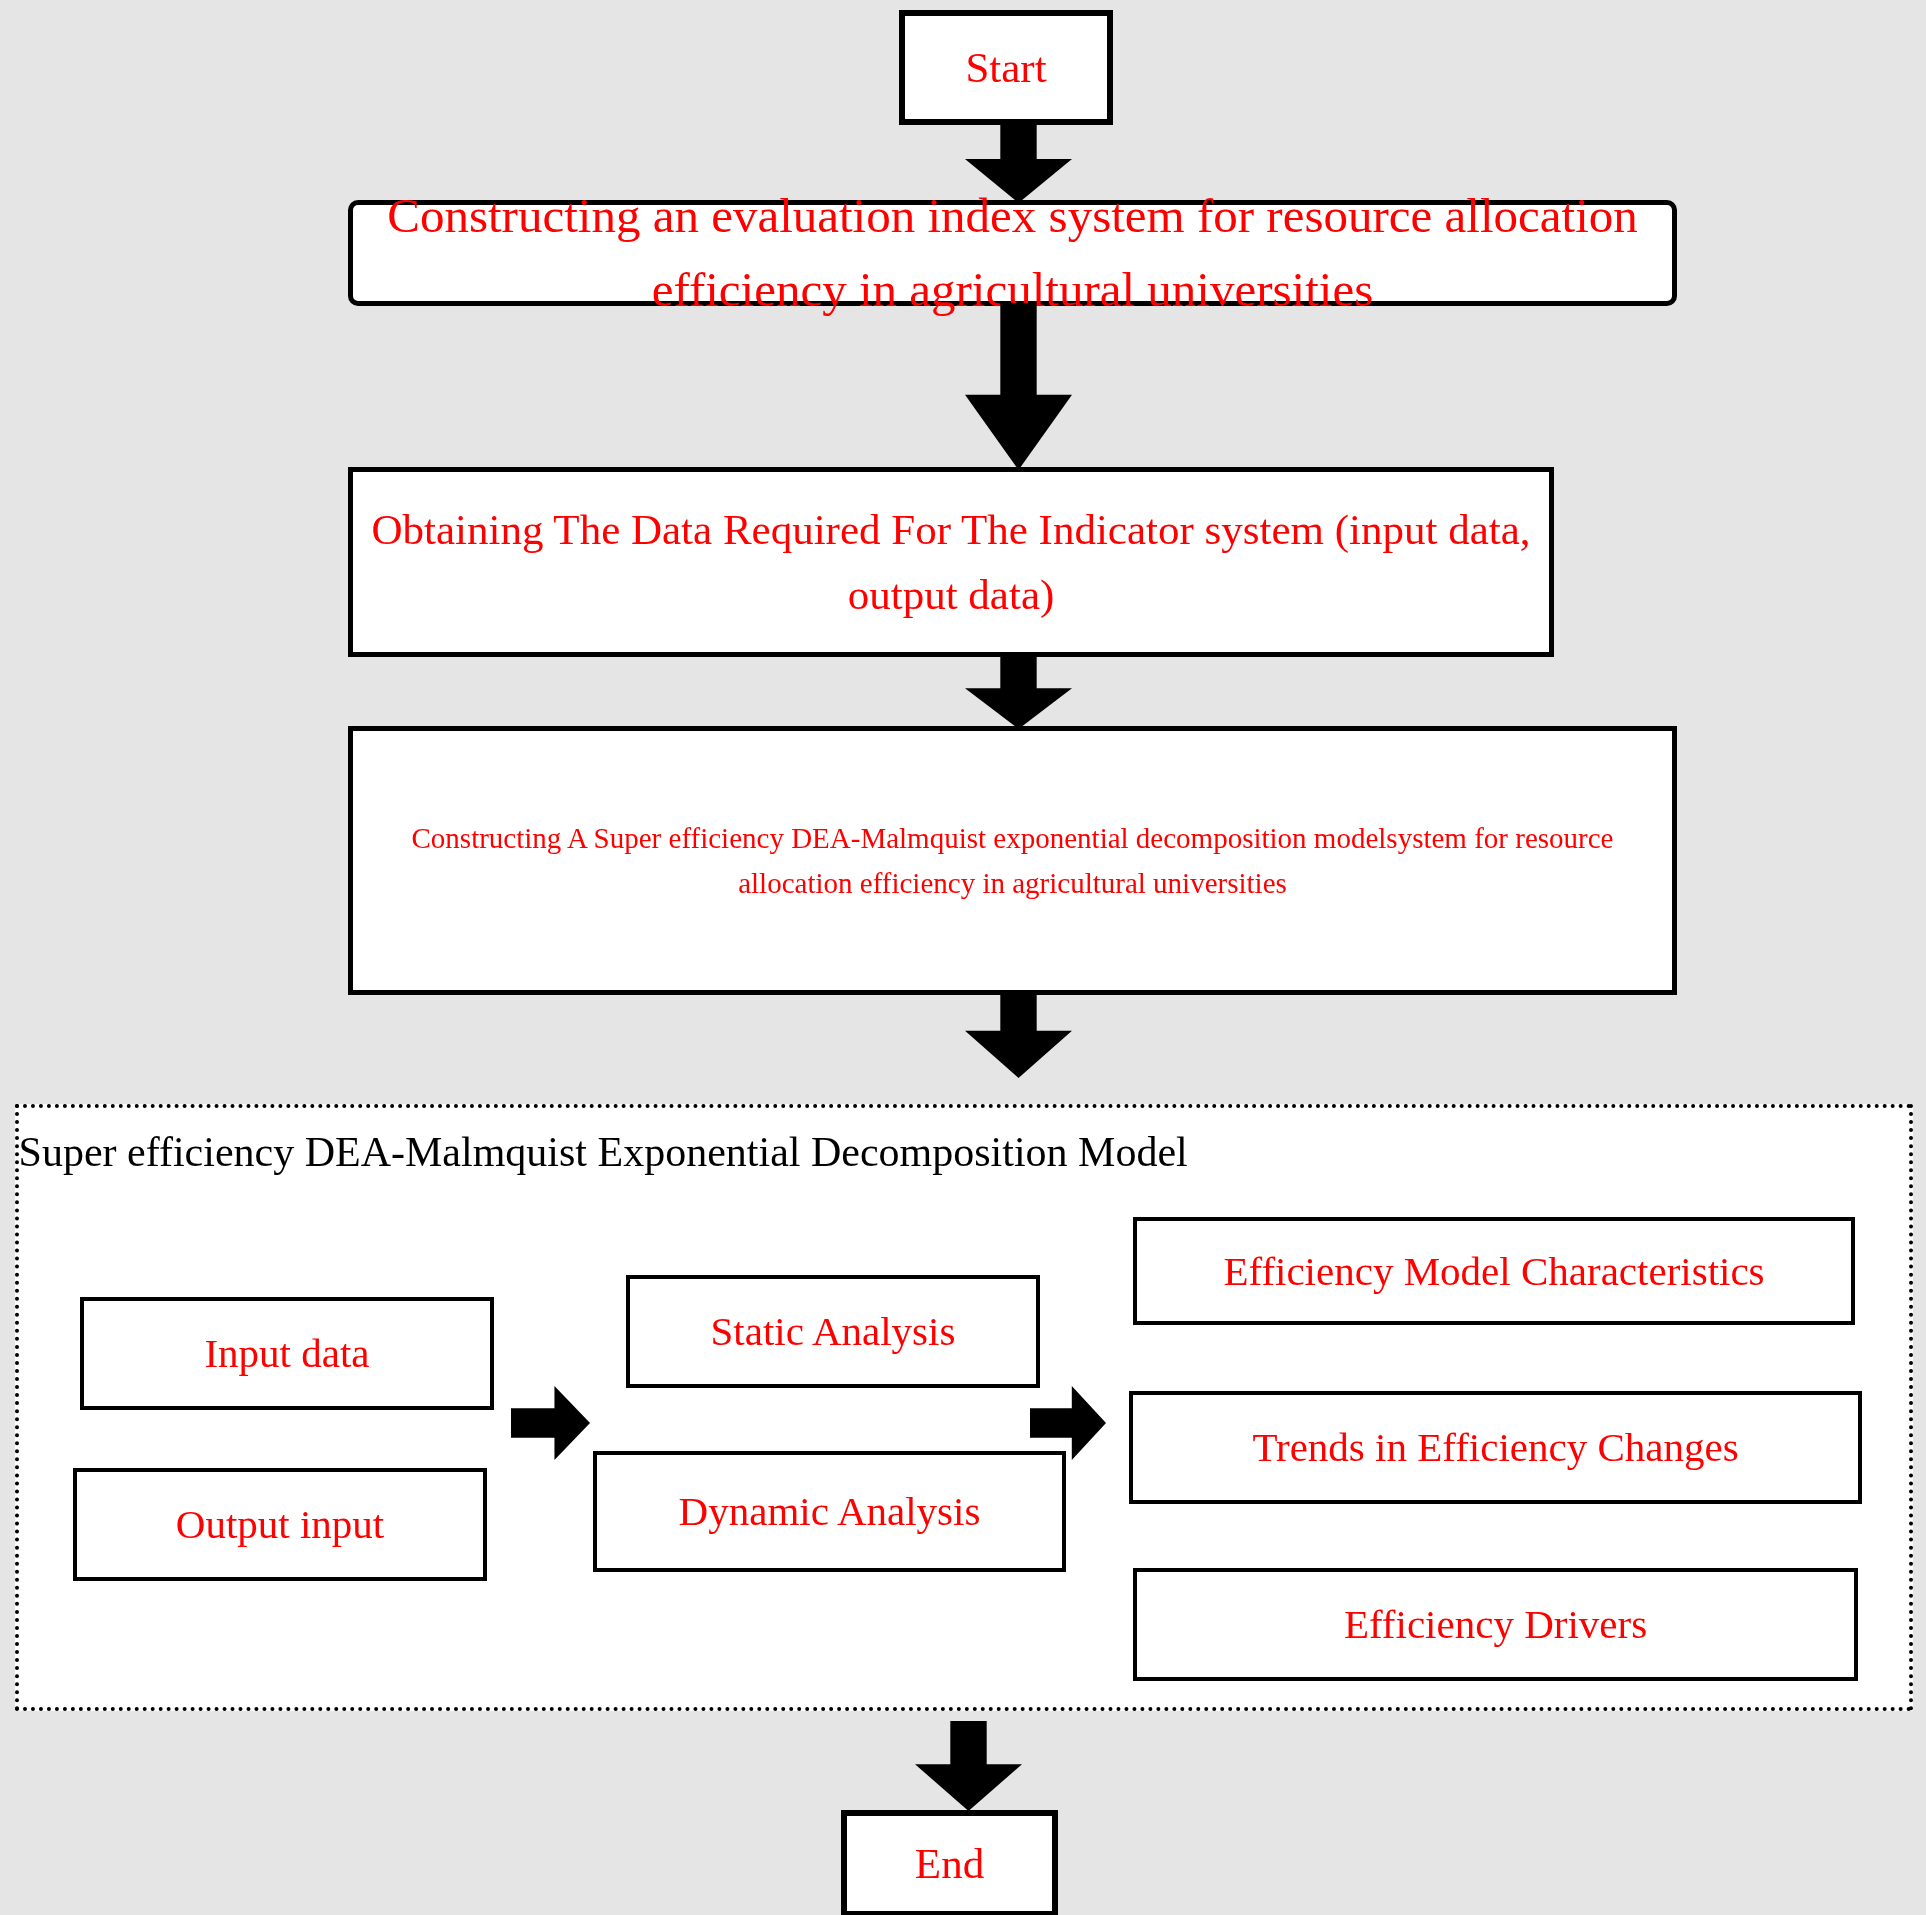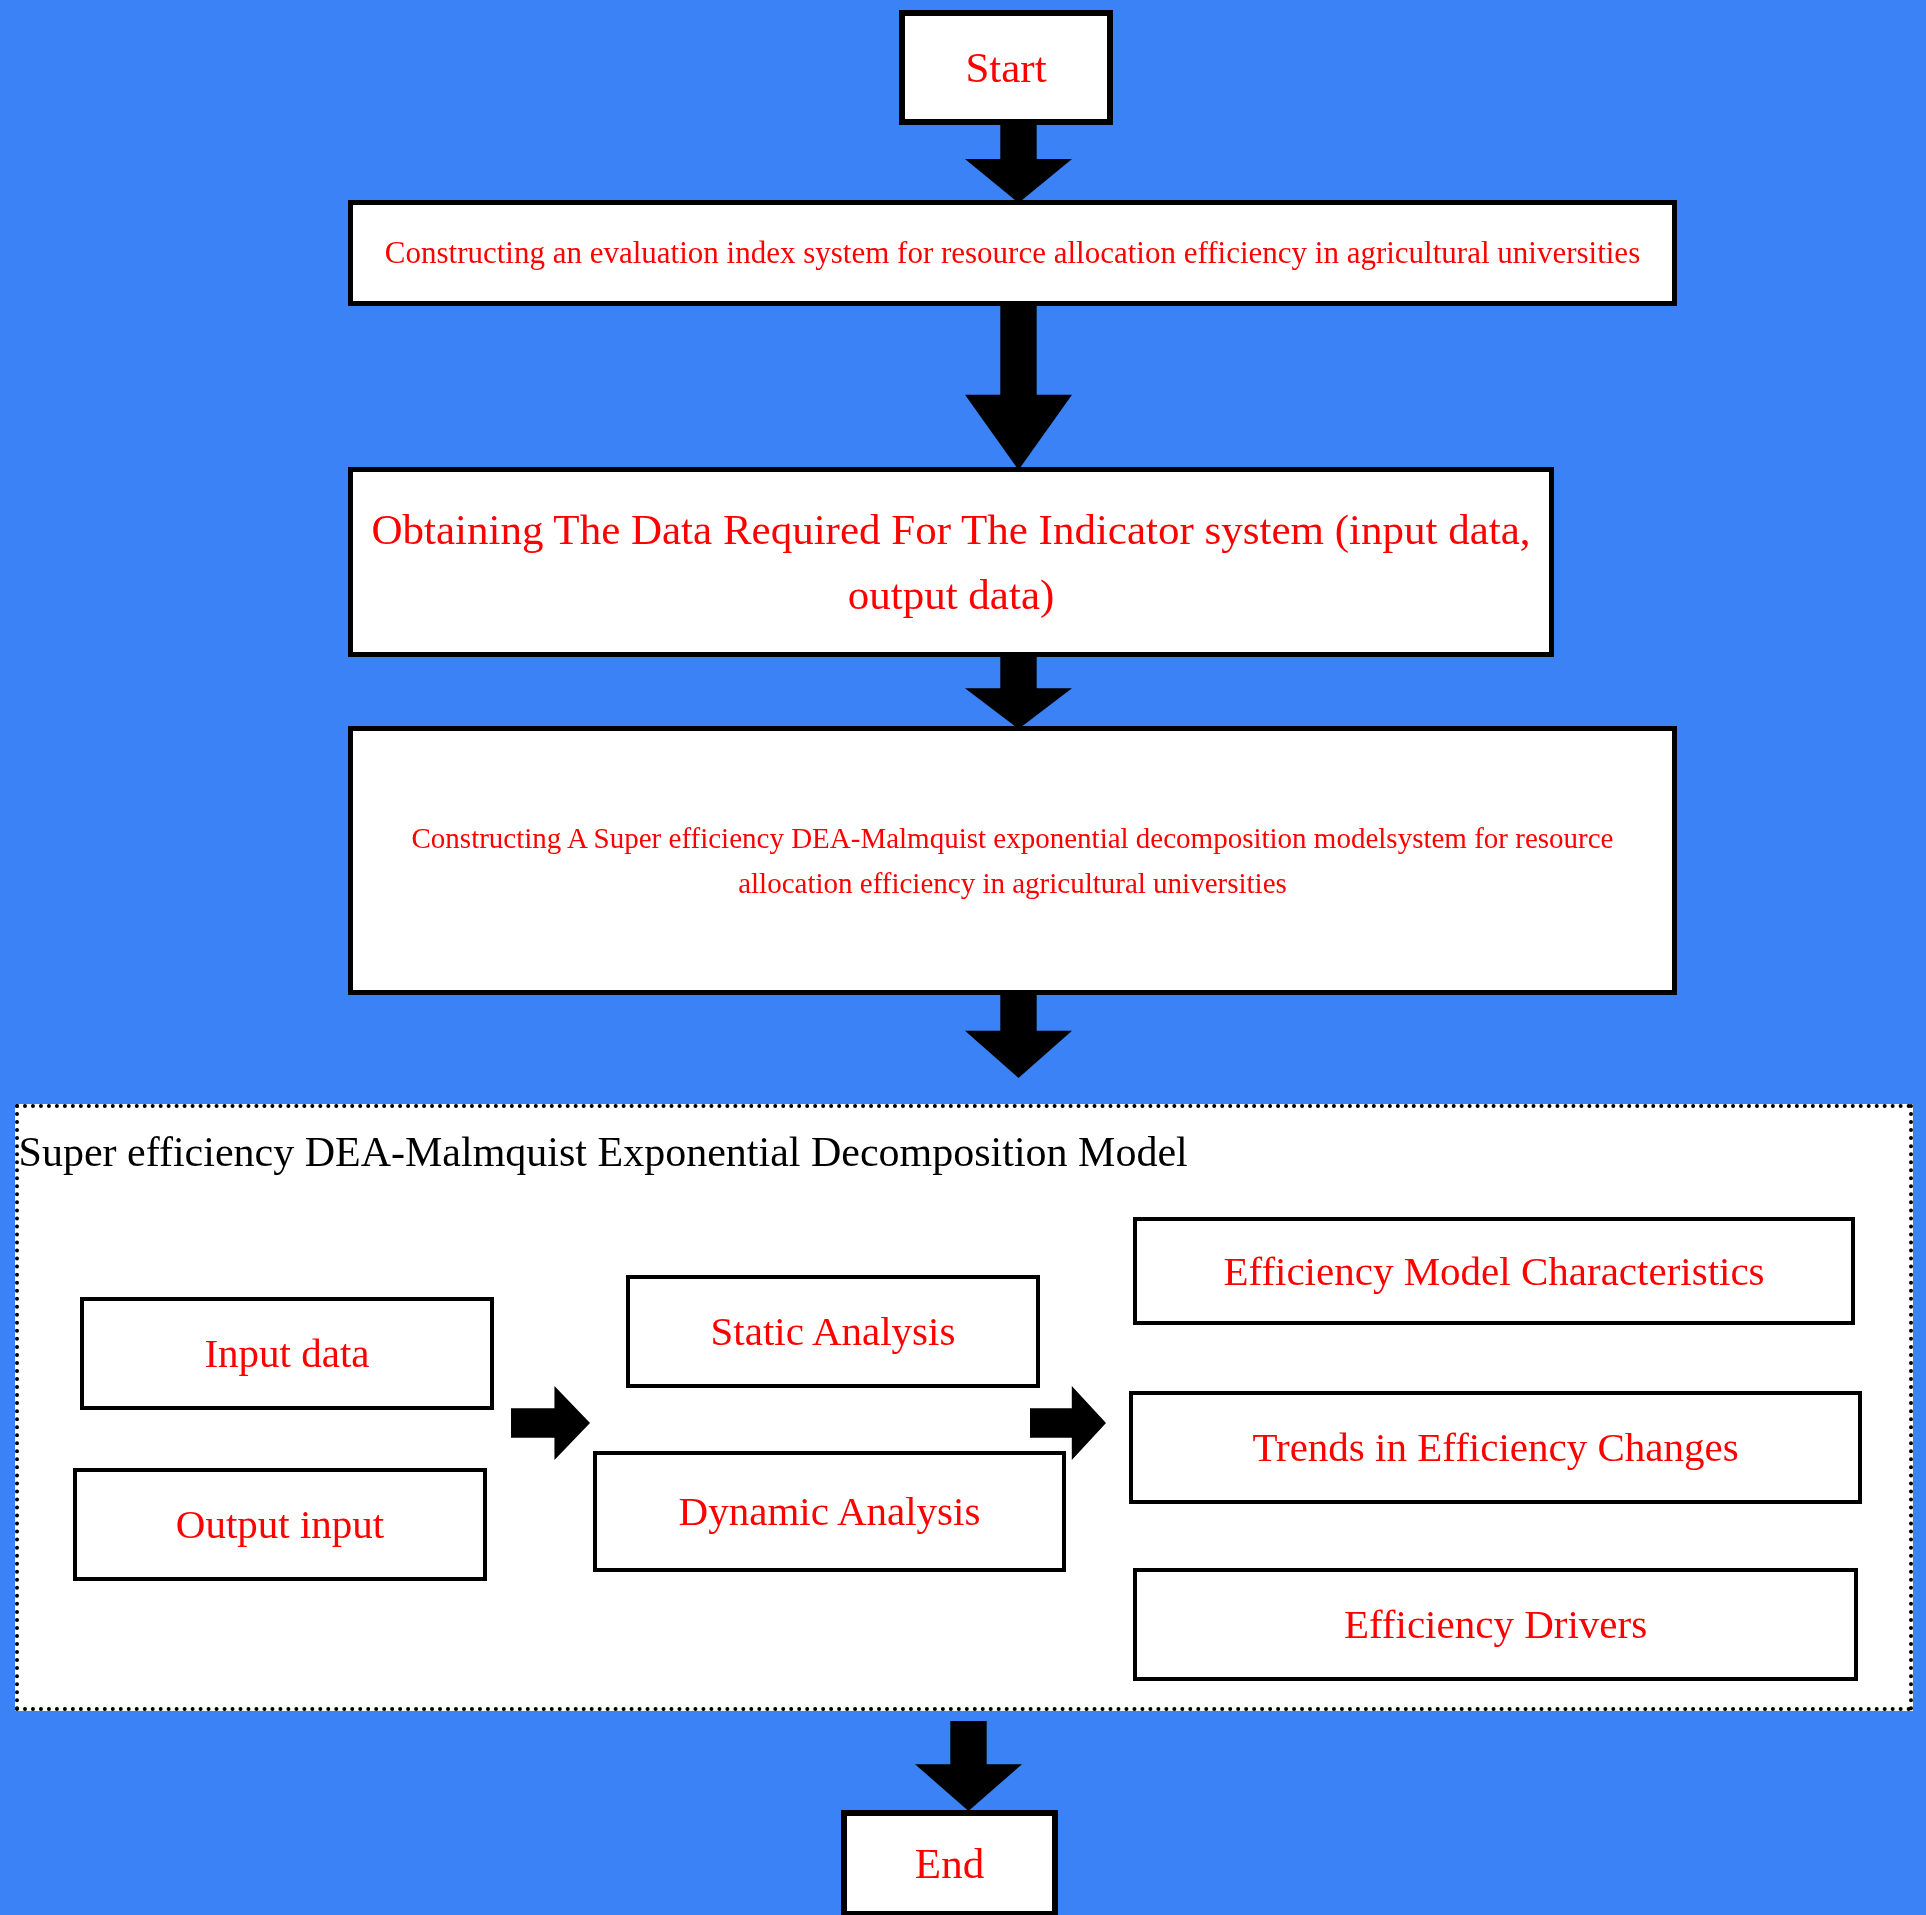--- a/index.html
+++ b/index.html
@@ -7,21 +7,21 @@
     padding: 0;
     background: #ffffff;
   }
   body {
     font-family: "Liberation Serif", "DejaVu Serif", serif;
   }
   #canvas {
     position: relative;
     width: 1926px;
     height: 1916px;
-    background: #3b82f6;
+    background: #e5e5e5;
     overflow: hidden;
   }
   .box {
     position: absolute;
     box-sizing: border-box;
     background: #ffffff;
     border: 5px solid #000000;
     display: flex;
     align-items: center;
     justify-content: center;
@@ -31,21 +31,21 @@
     padding: 0 10px;
   }
   .box.terminator {
     border-width: 6.2px;
   }
   .box.inner {
     border-width: 4.5px;
   }
   
   #start-box      { left: 899px; top: 10px;   width: 214px;  height: 115px; font-size: 43px; }
-  #proc1 { left: 348px;  top: 200px;  width: 1329px; height: 106px; font-size: 31px; }
+  #proc1 { left: 348px;  top: 200px;  width: 1329px; height: 106px; font-size: 49px; border-radius: 10px; }
   #proc2 { left: 348px;  top: 467px;  width: 1206px; height: 190px; font-size: 43px; }
   #proc3 { left: 348px;  top: 726px; width: 1329px; height: 269px; font-size: 29px; }
   #end-box { left: 841px; top: 1810px; width: 217px; height: 107px; font-size: 43px; }
 
   
   #model-container {
     position: absolute;
     left: 14.6px;
     top: 1104px;
     width: 1898px;

